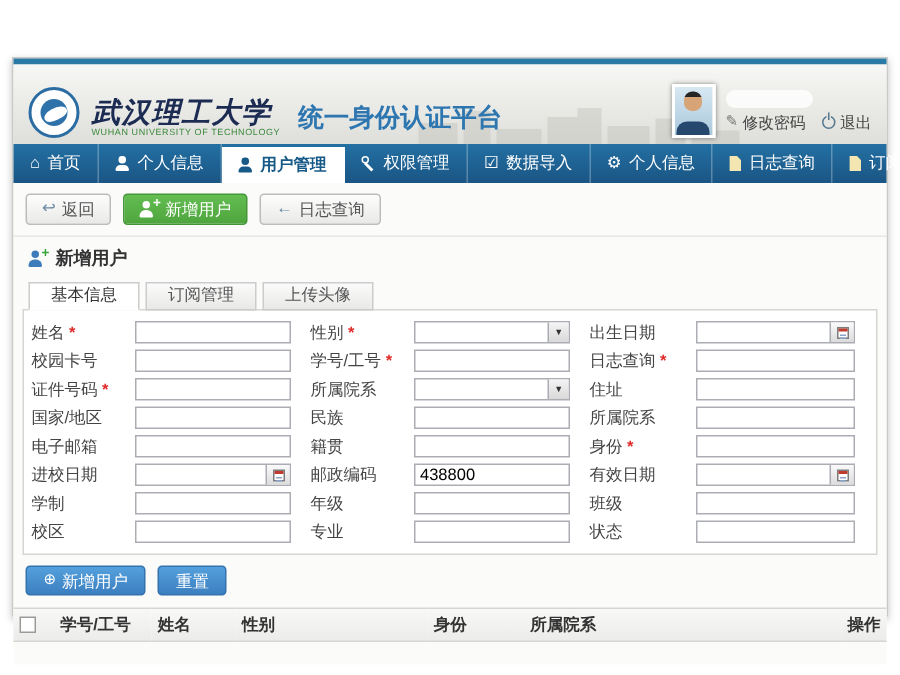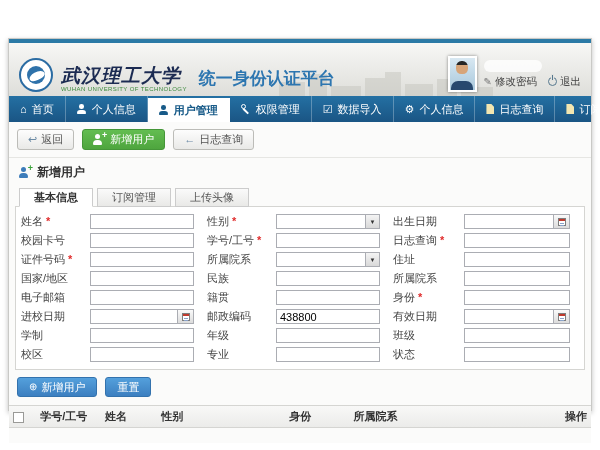--- a/index.html
+++ b/index.html
@@ -77,21 +77,21 @@
   .uadd::after{content:"+";position:absolute;right:-1px;top:-3px;font-size:9px;font-weight:bold;line-height:9px;}
   .divider{border-top:1px solid #e6e6e3;}
   .sechdr{display:flex;align-items:center;gap:5px;padding:6px 10px 3px;}
   .secicon{color:#3d7cba;}
   .secicon::after{color:#3aa33a;}
   .sectitle{font-size:12px;font-weight:bold;color:#333;}
   
   .ftabs{position:relative;z-index:2;display:flex;gap:4px;margin:4px 6px -1px 6px;padding-left:4px;}
   .ftab{font-size:11px;color:#555;line-height:17px;padding:0 14px;border:1px solid #ccc;
         background:linear-gradient(#fafafa,#e9e9e7);cursor:pointer;}
-  .ftab.active{background:#fff;border-bottom-color:#fff;color:#333;font-weight:bold;}
+  .ftab.active{background:#fff;border-bottom-color:#fff;color:#333;font-weight:normal;}
   
   .formbox{position:relative;z-index:1;margin:0 6px;border:1px solid #d5d5d2;background:#fff;padding:7px 5px;}
   .formgrid{display:grid;grid-template-columns:56px 104px 56px 104px 58px 106px;column-gap:13px;row-gap:4px;
         align-items:center;}
   .fl{font-size:11px;color:#444;white-space:nowrap;}
   .fl.req::after{content:" *";color:#e02b2b;font-weight:bold;}
   .fin{height:15px;border:1px solid #abadb3;background:#fff;font-size:11px;padding:0 3px;width:100%;
         box-sizing:border-box;font-family:inherit;}
   .fsel,.fdatew{position:relative;display:block;height:15px;border:1px solid #abadb3;background:#fff;box-sizing:border-box;cursor:pointer;}
   .sarr{position:absolute;right:0;top:0;bottom:0;width:13px;background:linear-gradient(#f4f4f4,#d9d9d9);

